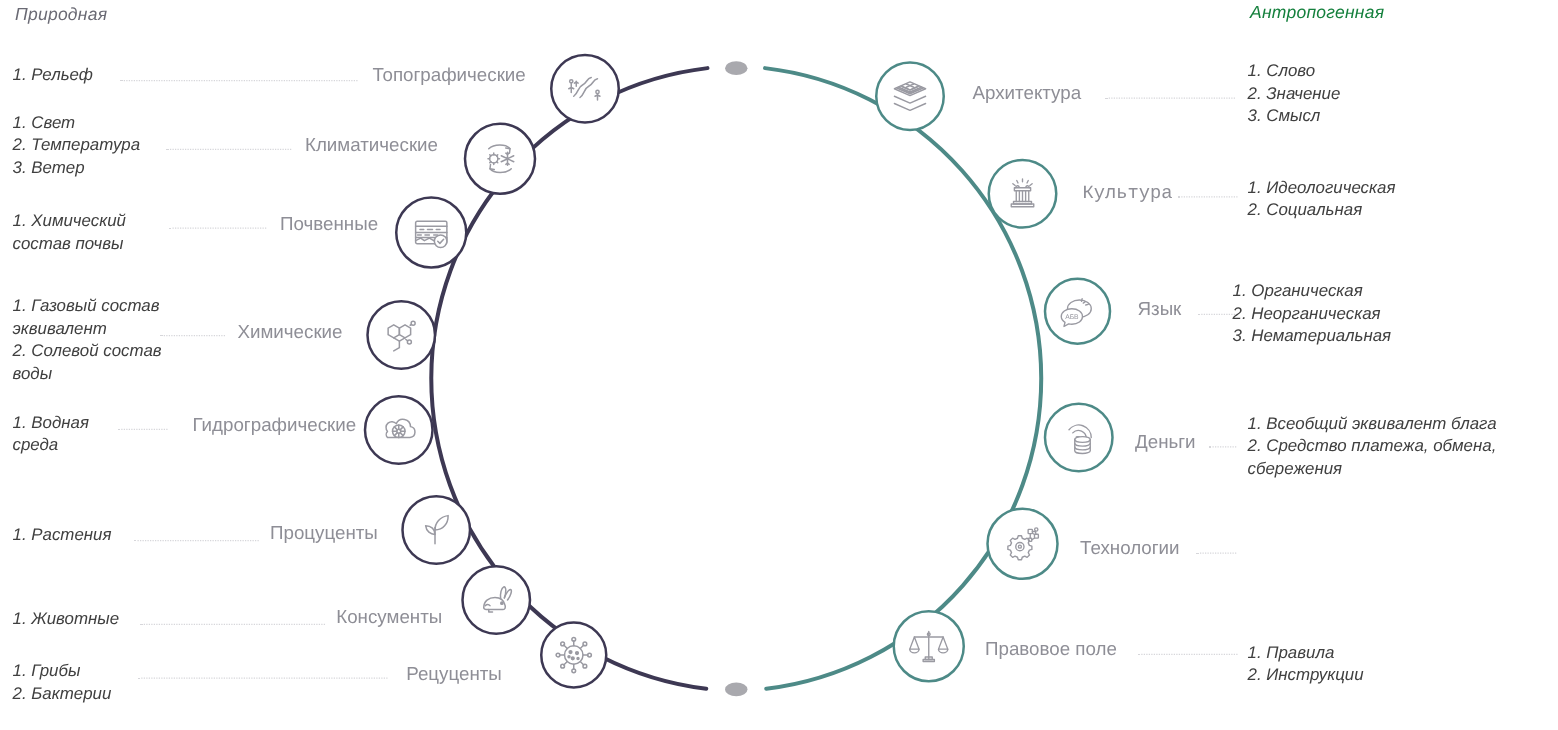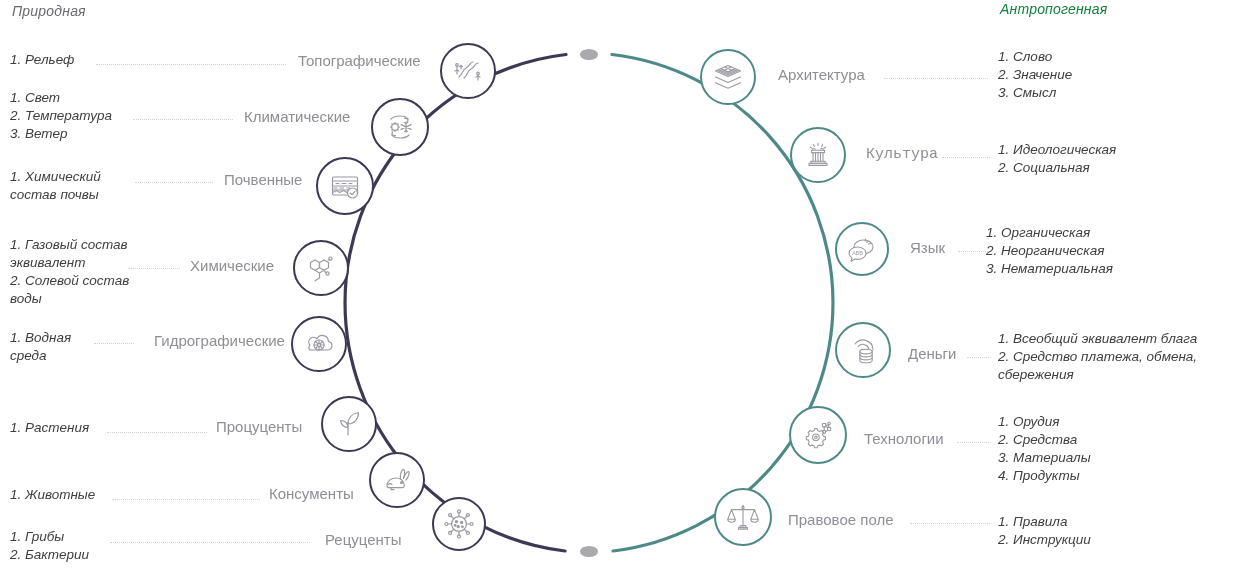--- a/index.html
+++ b/index.html
@@ -345,26 +345,20 @@
         <rect x="21.5" y="5.5" width="3.4" height="3.4" rx=".5"></rect>
         <rect x="26.6" y="9.4" width="3.1" height="3.1" rx=".5"></rect>
         <rect x="21.8" y="12.5" width="2.6" height="2.6" rx=".5"></rect>
         <circle cx="28" cy="5.6" r="1.3"></circle>
         <path d="M24.9 7.2 h1.7 M25 8.6 l1.6 1 M23.2 8.9 v3.6 M24.4 13.8 l2.2 -1.3 M27.4 6.9 l.3 2.5"></path>
       </svg>
     </span>
   </div>
   <div class="cat-label" style="left:864px;top:430px;">Технологии</div>
   <div class="leader" style="left:957px;top:442px;width:32px;"></div>
-  <div class="sub-list" style="left:998px;top:413px;">
-    <span class="li">1. Орудия</span>
-    <span class="li">2. Средства</span>
-    <span class="li">3. Материалы</span>
-    <span class="li">4. Продукты</span>
-  </div>
 
   <div class="node right" style="left:714px;top:488px;width:58px;height:58px;">
     <span>
       <svg width="34" height="34" viewBox="0 0 34 34" fill="none" stroke="#9a9aa2" stroke-width="1.1" stroke-linecap="round" stroke-linejoin="round">
         <path d="M17 5.2 v22.4"></path>
         <circle cx="17" cy="7.4" r="1.1"></circle>
         <path d="M5.5 9.6 h23"></path>
         <path d="M5.5 9.6 L1.8 19.3 h7.4 z" fill="#ffffff"></path>
         <path d="M28.5 9.6 L24.8 19.3 h7.4 z" fill="#ffffff"></path>
         <path d="M1.8 19.3 a3.7 3 0 0 0 7.4 0"></path>

